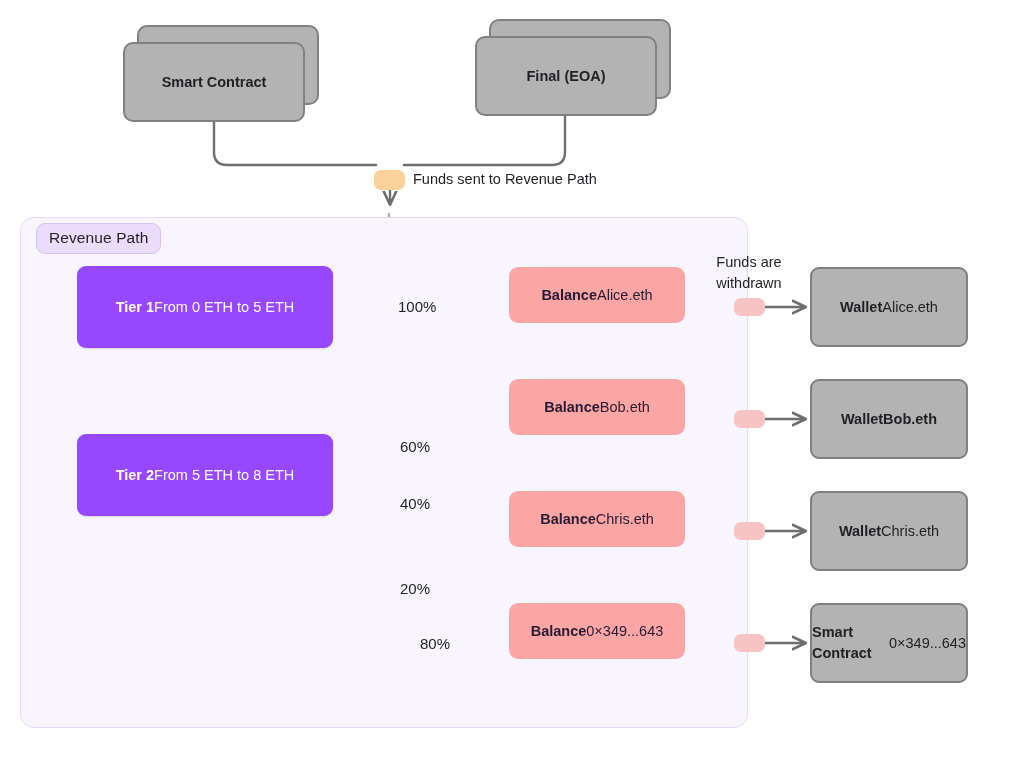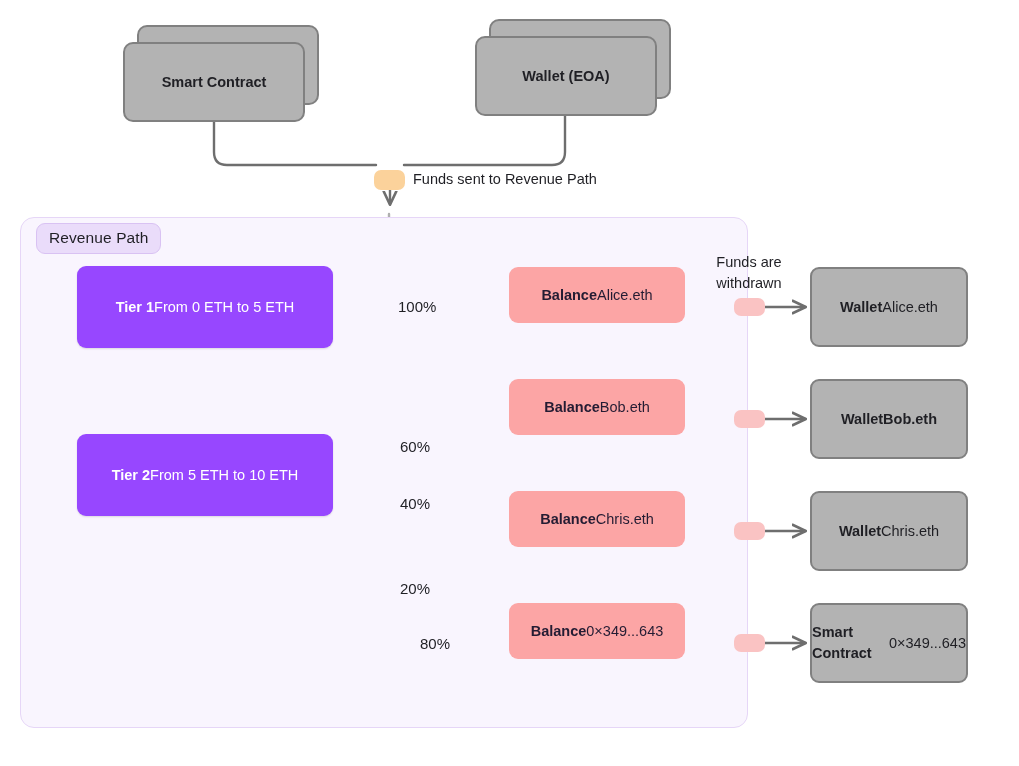--- a/index.html
+++ b/index.html
@@ -189,34 +189,34 @@
   <div class="rp-container"></div>
   <div class="rp-badge">Revenue Path</div>
 
   <div class="gray-stack" style="left:123px; top:42px;">
     <div class="back"></div>
     <div class="front">Smart Contract</div>
   </div>
 
   <div class="gray-stack" style="left:475px; top:36px;">
     <div class="back"></div>
-    <div class="front">Wallet (EOA)</div>
+    <div class="front">Final (EOA)</div>
   </div>
 
   <div class="pill orange" style="left:374px; top:170px;"></div>
   <div class="elabel" style="left:413px; top:171px;">Funds sent to Revenue Path</div>
 
   <div class="node tier" style="left:77px; top:266px;">
     <div class="title">Tier 1</div>
     <div class="sub">From 0 ETH to 5 ETH</div>
   </div>
 
   <div class="node tier" style="left:77px; top:434px;">
     <div class="title">Tier 2</div>
-    <div class="sub">From 5 ETH to 10 ETH</div>
+    <div class="sub">From 5 ETH to 8 ETH</div>
   </div>
 
 
   <div class="elabel pct" style="left:398px; top:298px;">100%</div>
   <div class="elabel pct" style="left:400px; top:438px;">60%</div>
   <div class="elabel pct" style="left:400px; top:495px;">40%</div>
   <div class="elabel pct" style="left:400px; top:580px;">20%</div>
   <div class="elabel pct" style="left:420px; top:635px;">80%</div>
 
   <div class="node balance" style="left:509px; top:267px;">

